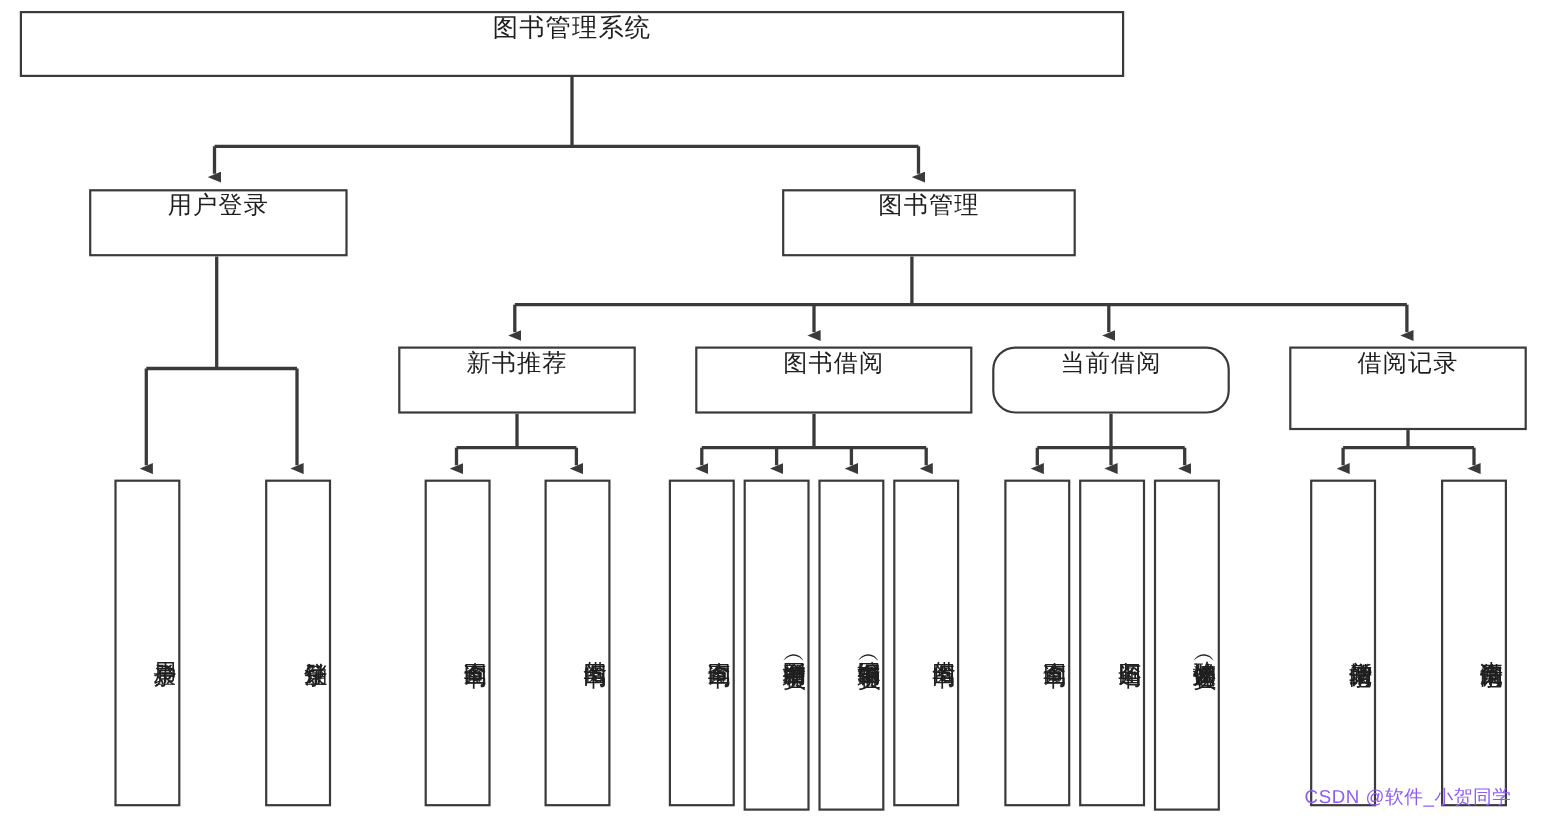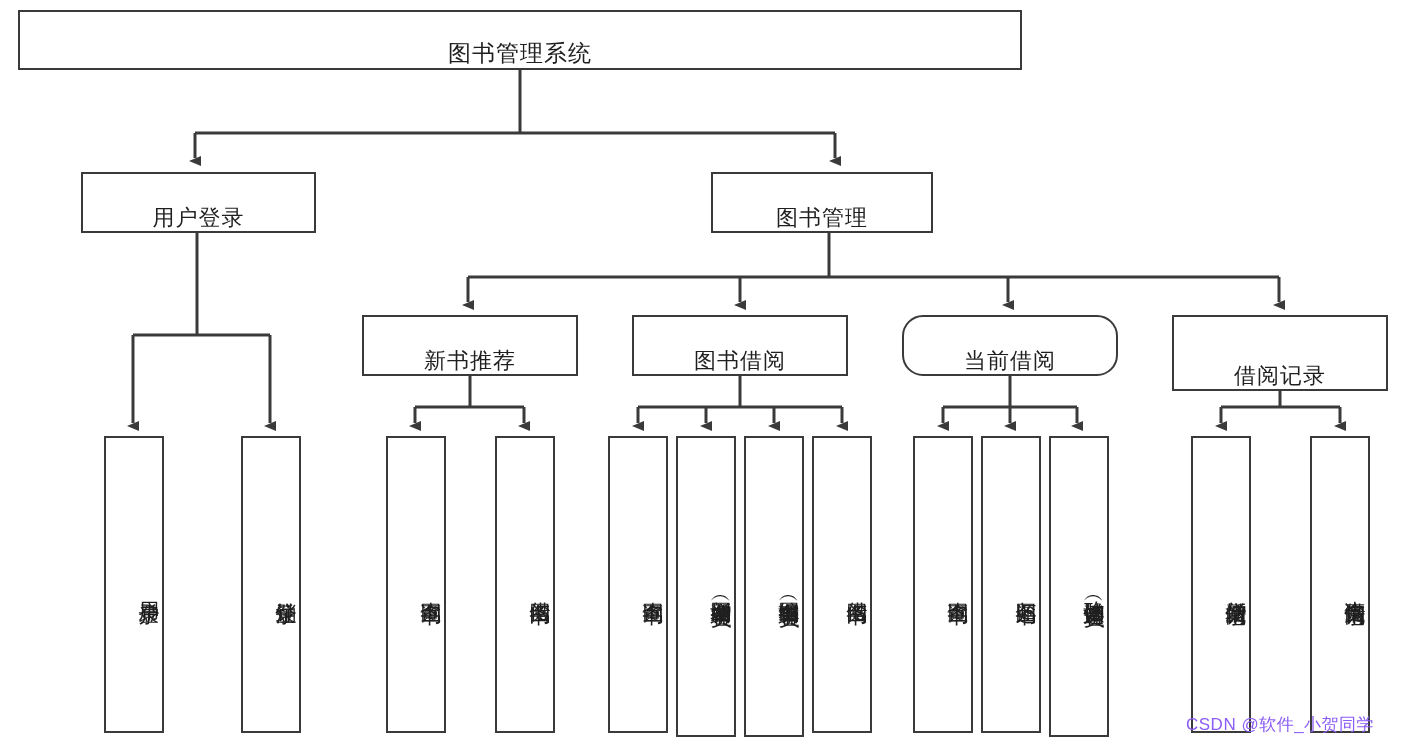--- a/index.html
+++ b/index.html
@@ -20,21 +20,21 @@
     width:1405px;
     height:747px;
     pointer-events:none;
   }
   .node{
     position:absolute;
     box-sizing:border-box;
     background:#ffffff;
     border:2px solid #3a3a3a;
     display:flex;
-    align-items:flex-end;
+    align-items:flex-start;
     justify-content:center;
     text-align:center;
     color:#1f1f1f;
   }
   .node.h{
     font-size:22px;
     line-height:1.2;
     letter-spacing:1px;
   }
   .node.root{
@@ -120,28 +120,28 @@
     </g>
   </svg>
 
   <div class="node h root" style="left:18px;top:10px;width:1004px;height:60px;">
     <span>图书管理系统</span>
   </div>
 
   <div class="node h" style="left:81px;top:172px;width:235px;height:61px;">
     <span>用户登录</span>
   </div>
-  <div class="node h" style="left:711px;top:172px;width:222px;height:61px;">
+  <div class="node h" style="left:711px;top:172px;width:267px;height:61px;">
     <span>图书管理</span>
   </div>
 
   <div class="node h" style="left:362px;top:315px;width:216px;height:61px;">
     <span>新书推荐</span>
   </div>
-  <div class="node h" style="left:632px;top:315px;width:216px;height:61px;">
+  <div class="node h" style="left:632px;top:315px;width:252px;height:61px;">
     <span>图书借阅</span>
   </div>
   <div class="node h" style="left:902px;top:315px;width:216px;height:61px;border-radius:21px;">
     <span>当前借阅</span>
   </div>
   <div class="node h" style="left:1172px;top:315px;width:216px;height:76px;">
     <span>借阅记录</span>
   </div>
 
   <div class="node v" style="left:104px;top:436px;width:60px;height:297px;">

